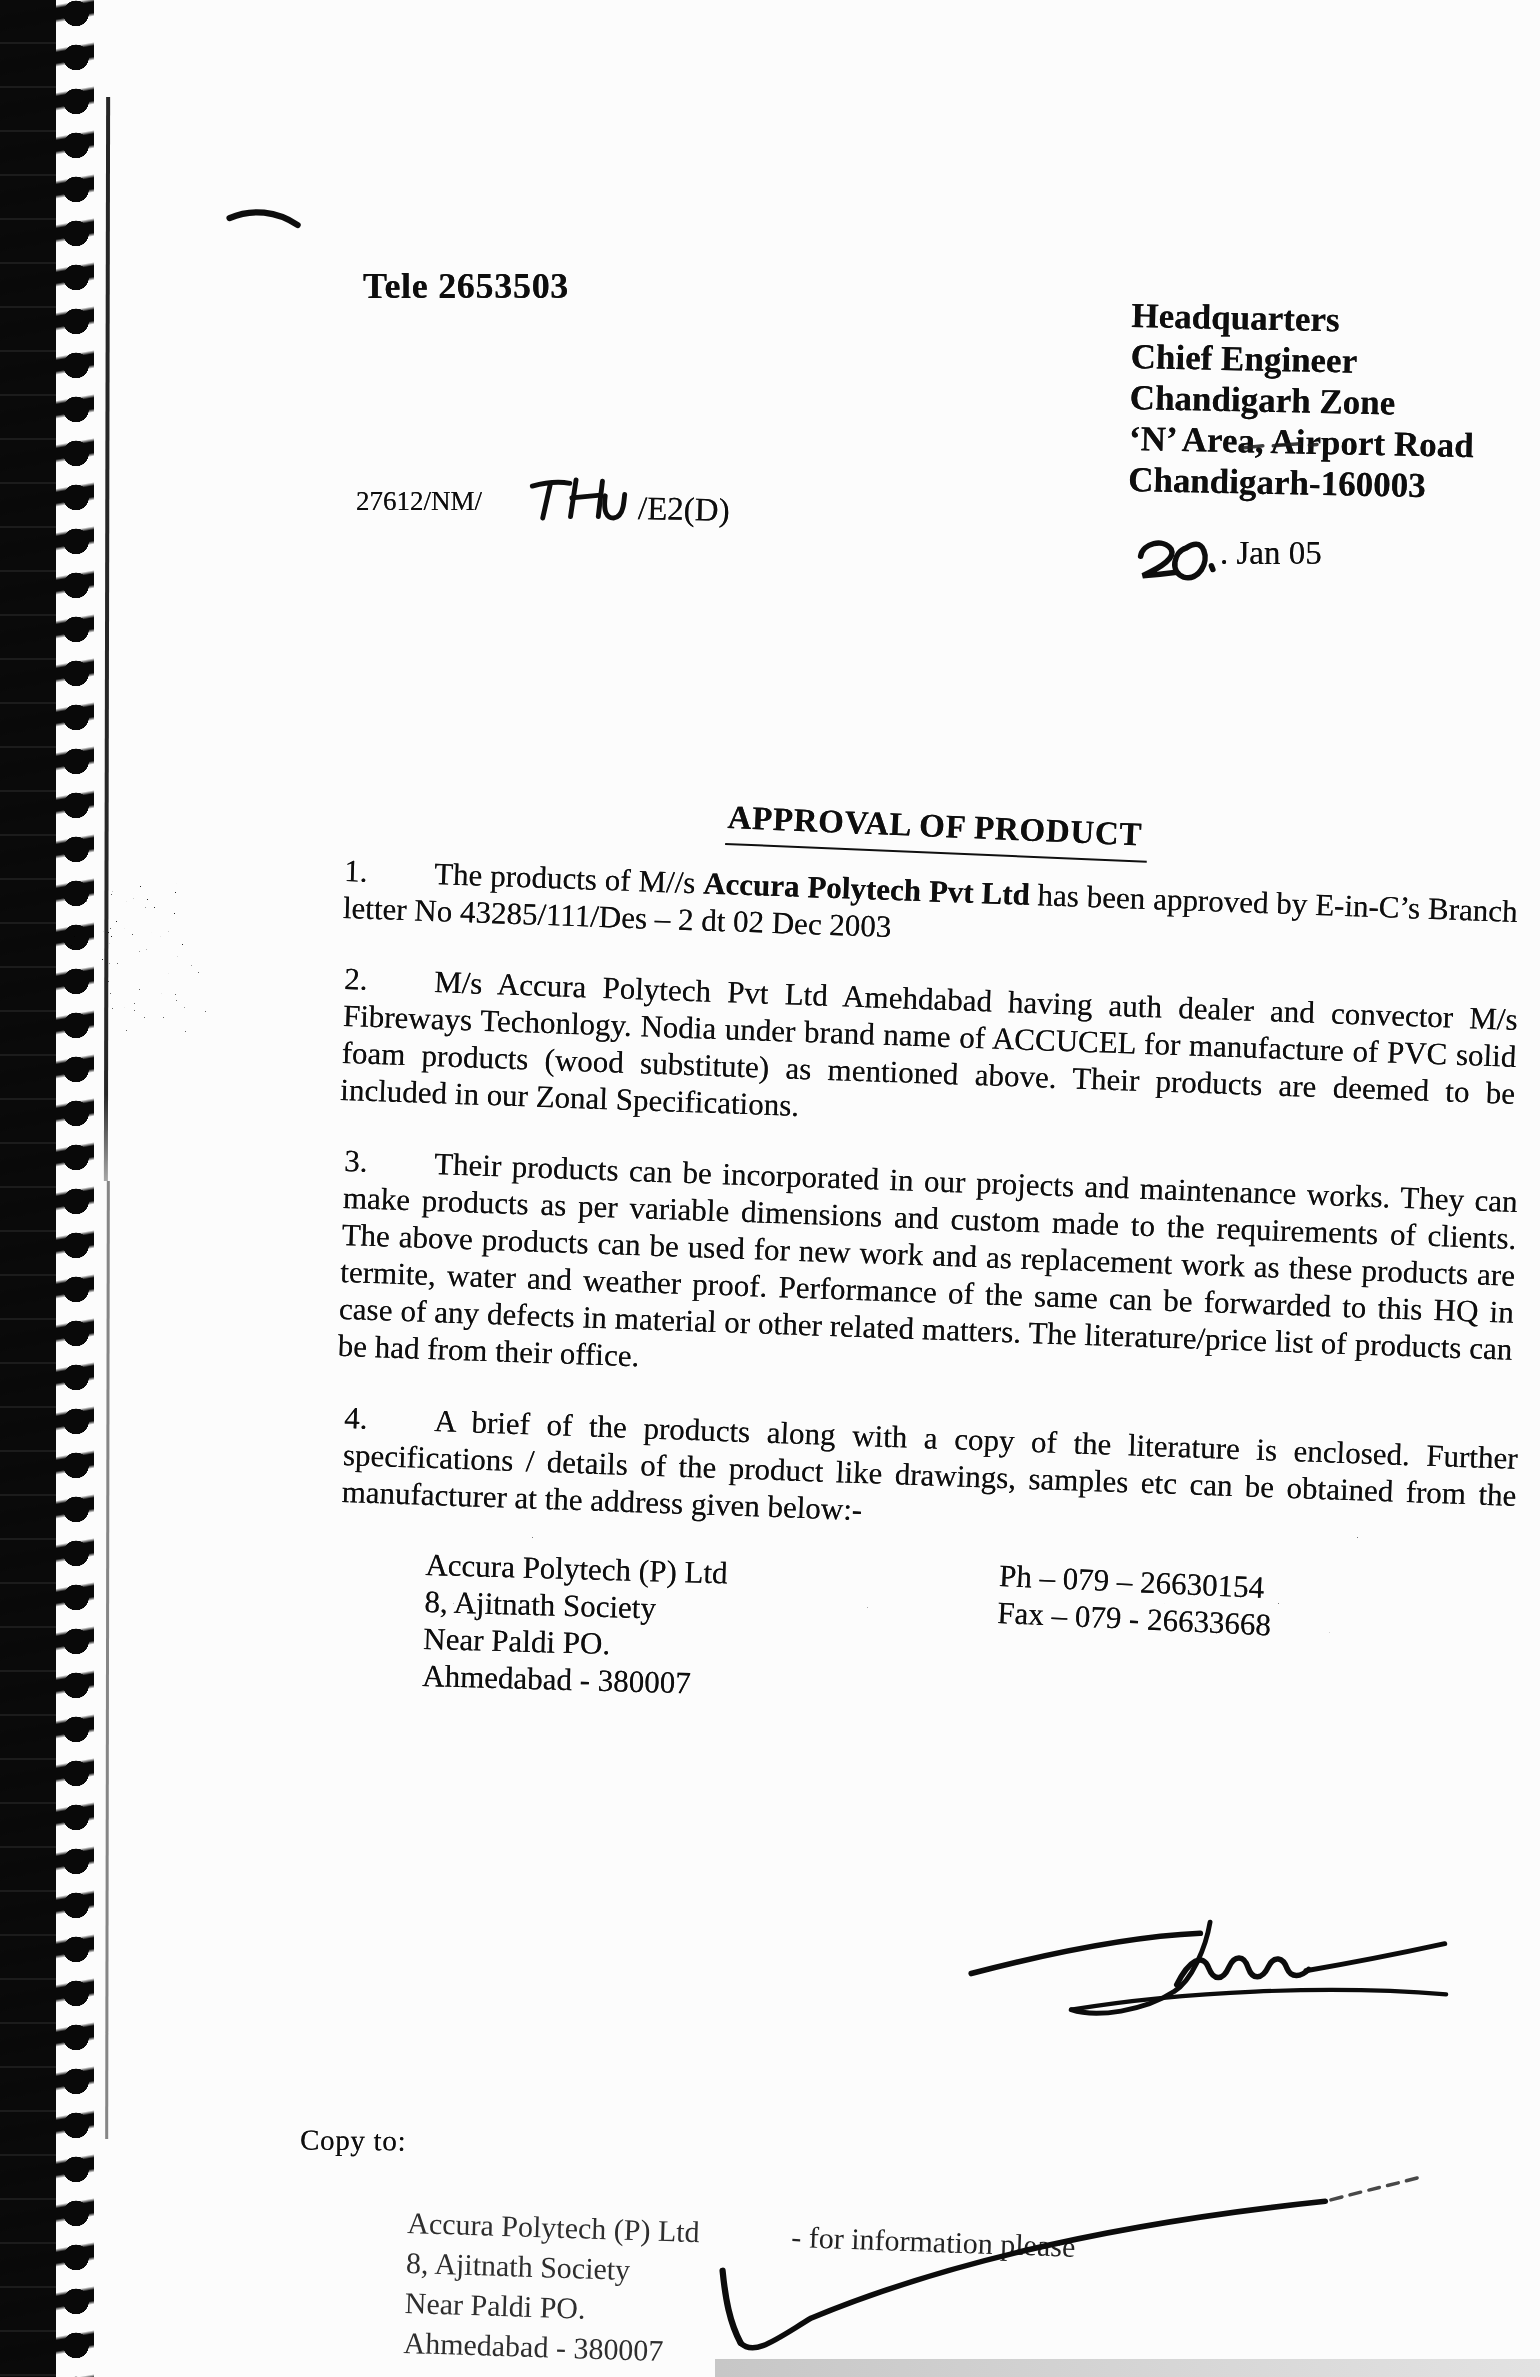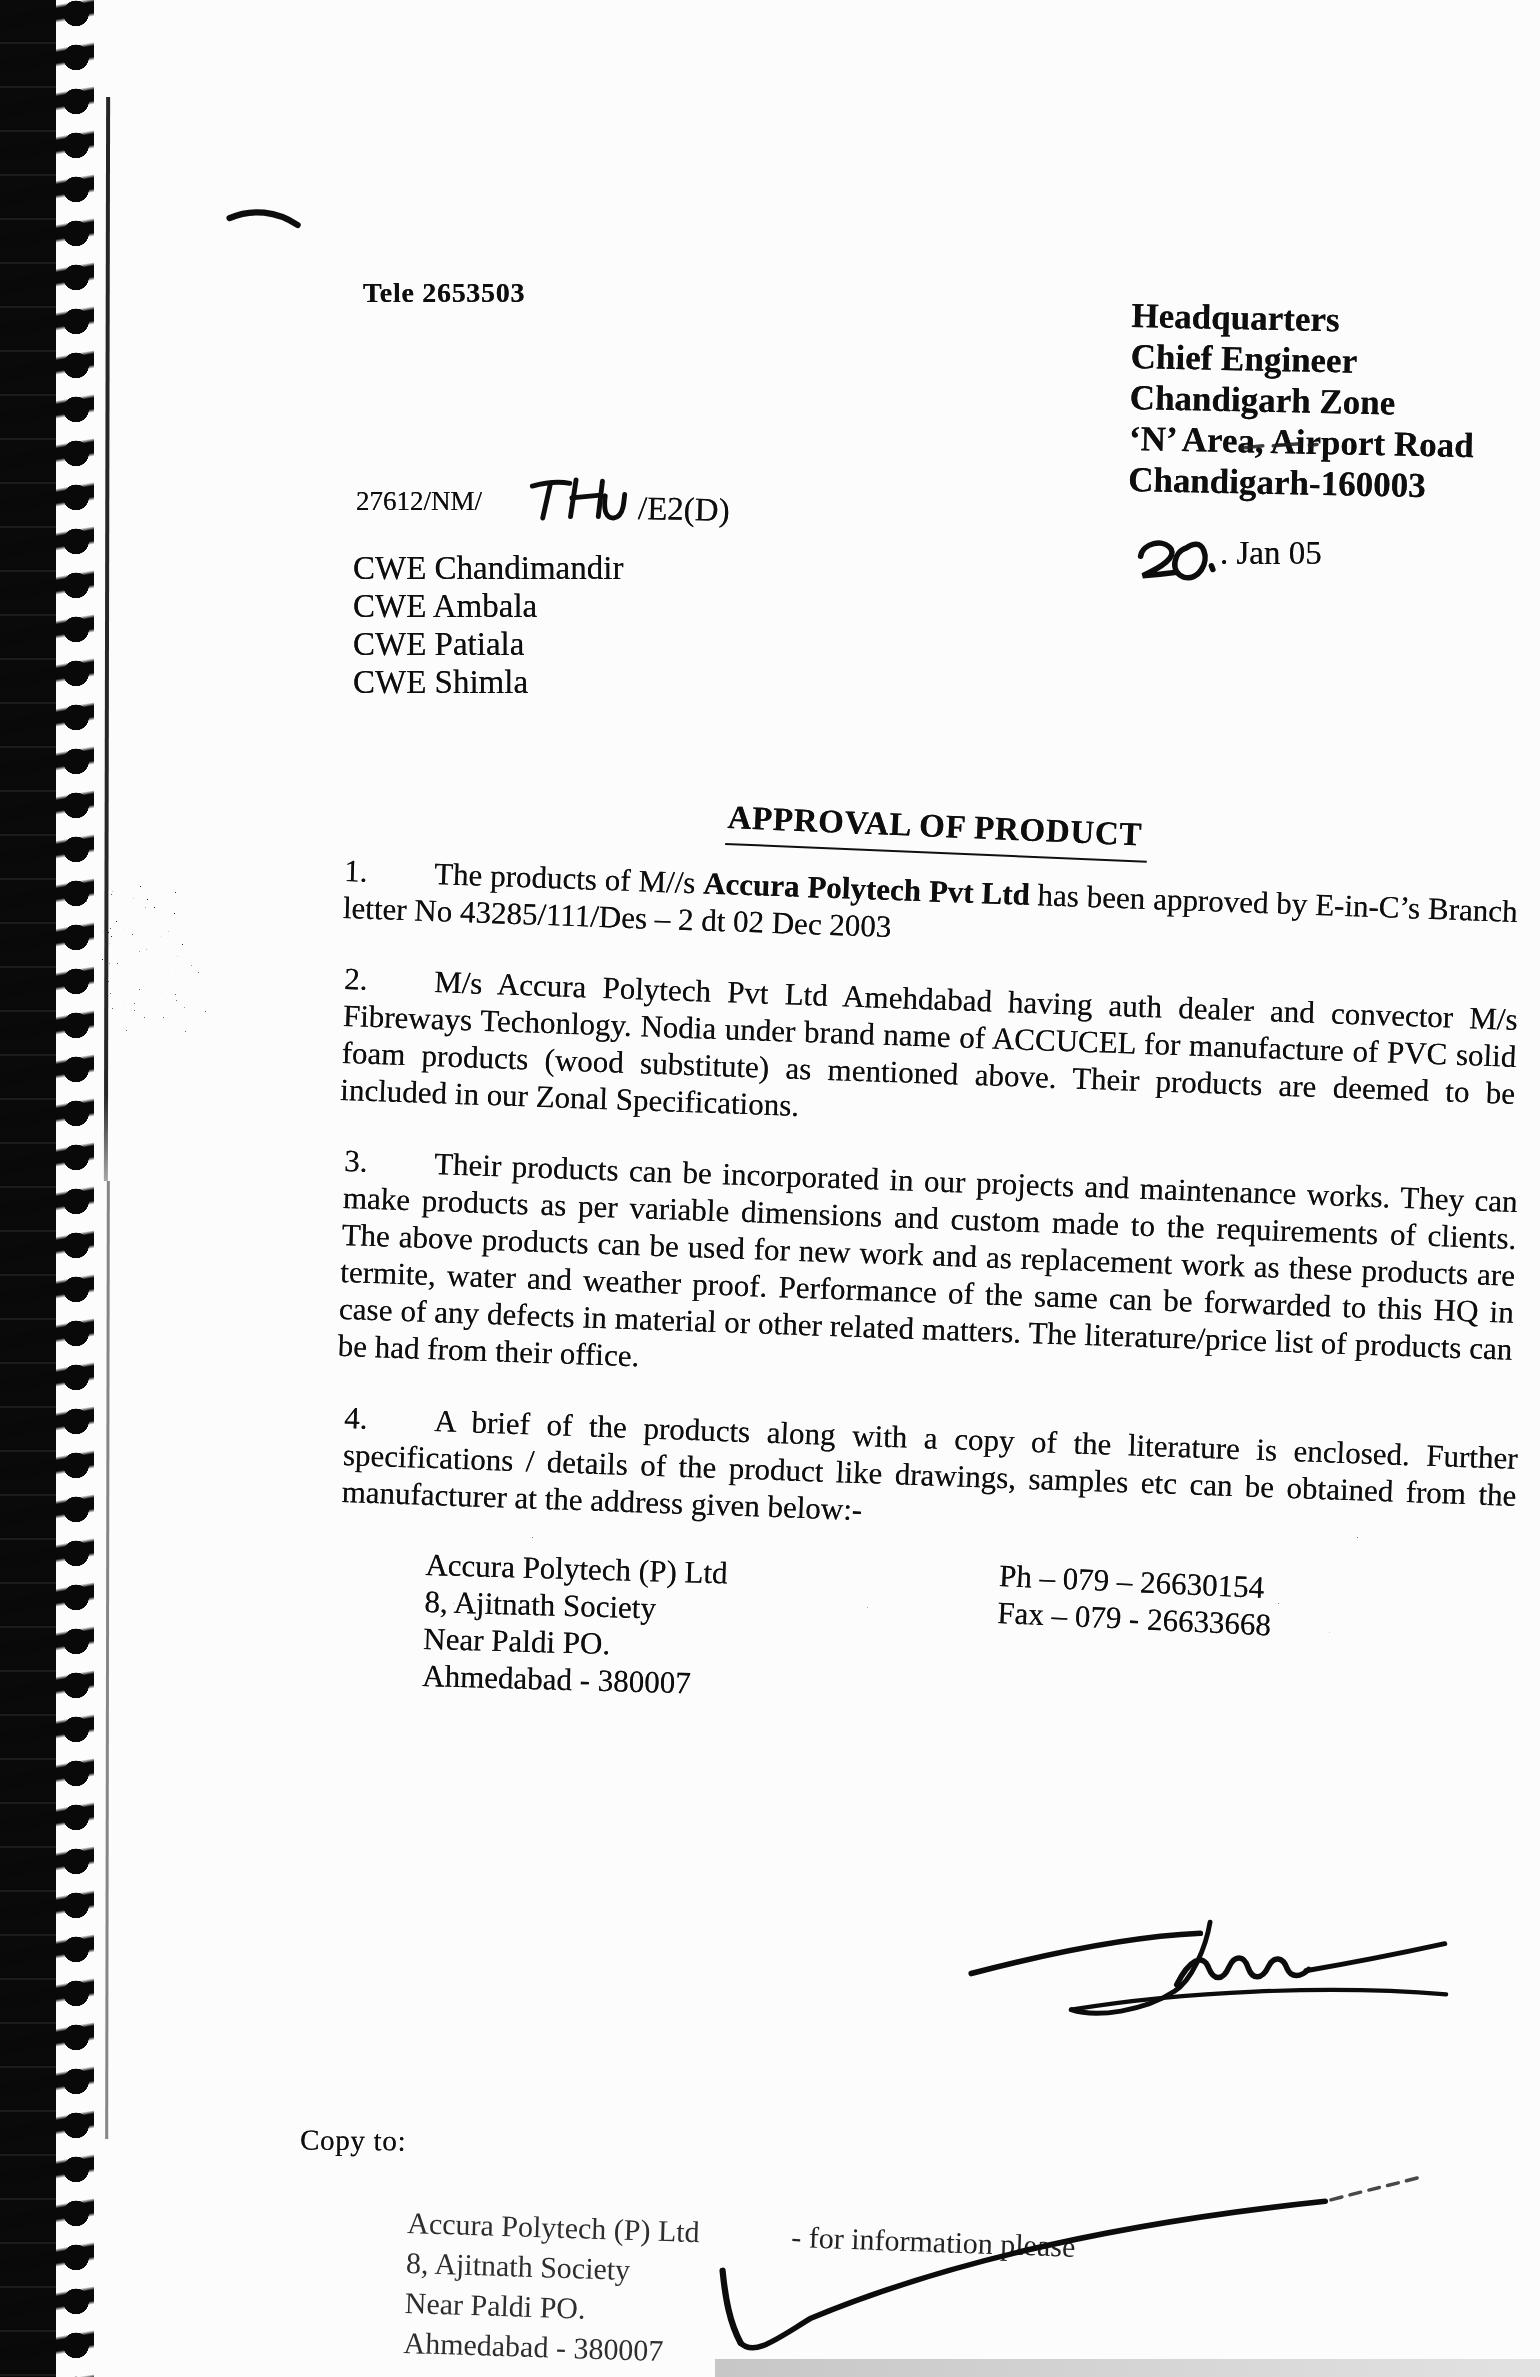--- a/index.html
+++ b/index.html
@@ -22,21 +22,21 @@
       linear-gradient(170deg, transparent 34%, #090909 40% 58%, transparent 64%);
     background-size:94px 44px;
     background-repeat:repeat-y;
   }
   
   .edge-line-a{position:absolute; left:105px; top:97px; width:3.5px; height:1084px;
     background:linear-gradient(180deg,#141414 0 92%, rgba(20,20,20,.4)); opacity:.92; transform:rotate(.12deg);}
   .edge-line-b{position:absolute; left:106px; top:1181px; width:2.8px; height:958px;
     background:#242424; opacity:.55; transform:rotate(.1deg);}
   
-  .tele{left:363px; top:265px; font-size:28px; font-weight:700; letter-spacing:0.7px;margin-top:12px;}
+  .tele{left:363px; top:265px; font-size:36px; font-weight:700; letter-spacing:0.7px;}
   .hdr{left:1132px; top:295px; font-size:35px; font-weight:700; line-height:41px;
        transform:rotate(1.2deg); transform-origin:left top;}
   .ref-prefix{left:356px; top:486px; font-size:27px;}
   .ref-suffix{left:638px; top:491px; font-size:33px; transform:rotate(1.3deg);}
   .date-printed{left:1220px; top:535px; font-size:33px;}
   .recipients{left:353px; top:549px; font-size:33px; line-height:38px;}
   .title{left:727px; top:799px; font-size:33px; font-weight:700; letter-spacing:0.7px;
        border-bottom:2.8px solid #101010; padding:0 5.6px 7px 1.4px;
        transform:rotate(2.4deg); transform-origin:left top;}
   .para{position:absolute; left:345px; width:1174px; font-size:31px; line-height:37px;
@@ -77,26 +77,20 @@
     <div class="ln">Chandigarh Zone</div>
     <div class="ln">‘N’ Area, Airport Road</div>
     <div class="ln">Chandigarh-160003</div>
   </div>
 
   <div class="txt ref-prefix">27612/NM/</div>
   <div class="txt ref-suffix">/E2(D)</div>
 
   <div class="txt date-printed">. Jan 05</div>
 
-  <div class="txt recipients">
-    <div class="ln">CWE Chandimandir</div>
-    <div class="ln">CWE Ambala</div>
-    <div class="ln">CWE Patiala</div>
-    <div class="ln">CWE Shimla</div>
-  </div>
 
   <div class="txt title">APPROVAL OF PRODUCT</div>
 
   <div class="para p1"><span class="pnum">1.</span><span>The products of M//s </span><span class="bld">Accura Polytech Pvt Ltd</span><span> has been approved by E-in-C’s Branch letter No 43285/111/Des – 2 dt 02 Dec 2003</span></div>
 
   <div class="para p2"><span class="pnum">2.</span><span>M/s Accura Polytech Pvt Ltd Amehdabad having auth dealer and convector M/s Fibreways Techonlogy. Nodia under brand name of ACCUCEL for manufacture of PVC solid foam products (wood substitute) as mentioned above. Their products are deemed to be included in our Zonal Specifications.</span></div>
 
   <div class="para p3"><span class="pnum">3.</span><span>Their products can be incorporated in our projects and maintenance works. They can make products as per variable dimensions and custom made to the requirements of clients. The above products can be used for new work and as replacement work as these products are termite, water and weather proof. Performance of the same can be forwarded to this HQ in case of any defects in material or other related matters. The literature/price list of products can be had from their office.</span></div>
 
   <div class="para p4"><span class="pnum">4.</span><span>A brief of the products along with a copy of the literature is enclosed.  Further specifications / details of the product like drawings, samples etc can be obtained from the manufacturer at the address given below:-</span></div>

